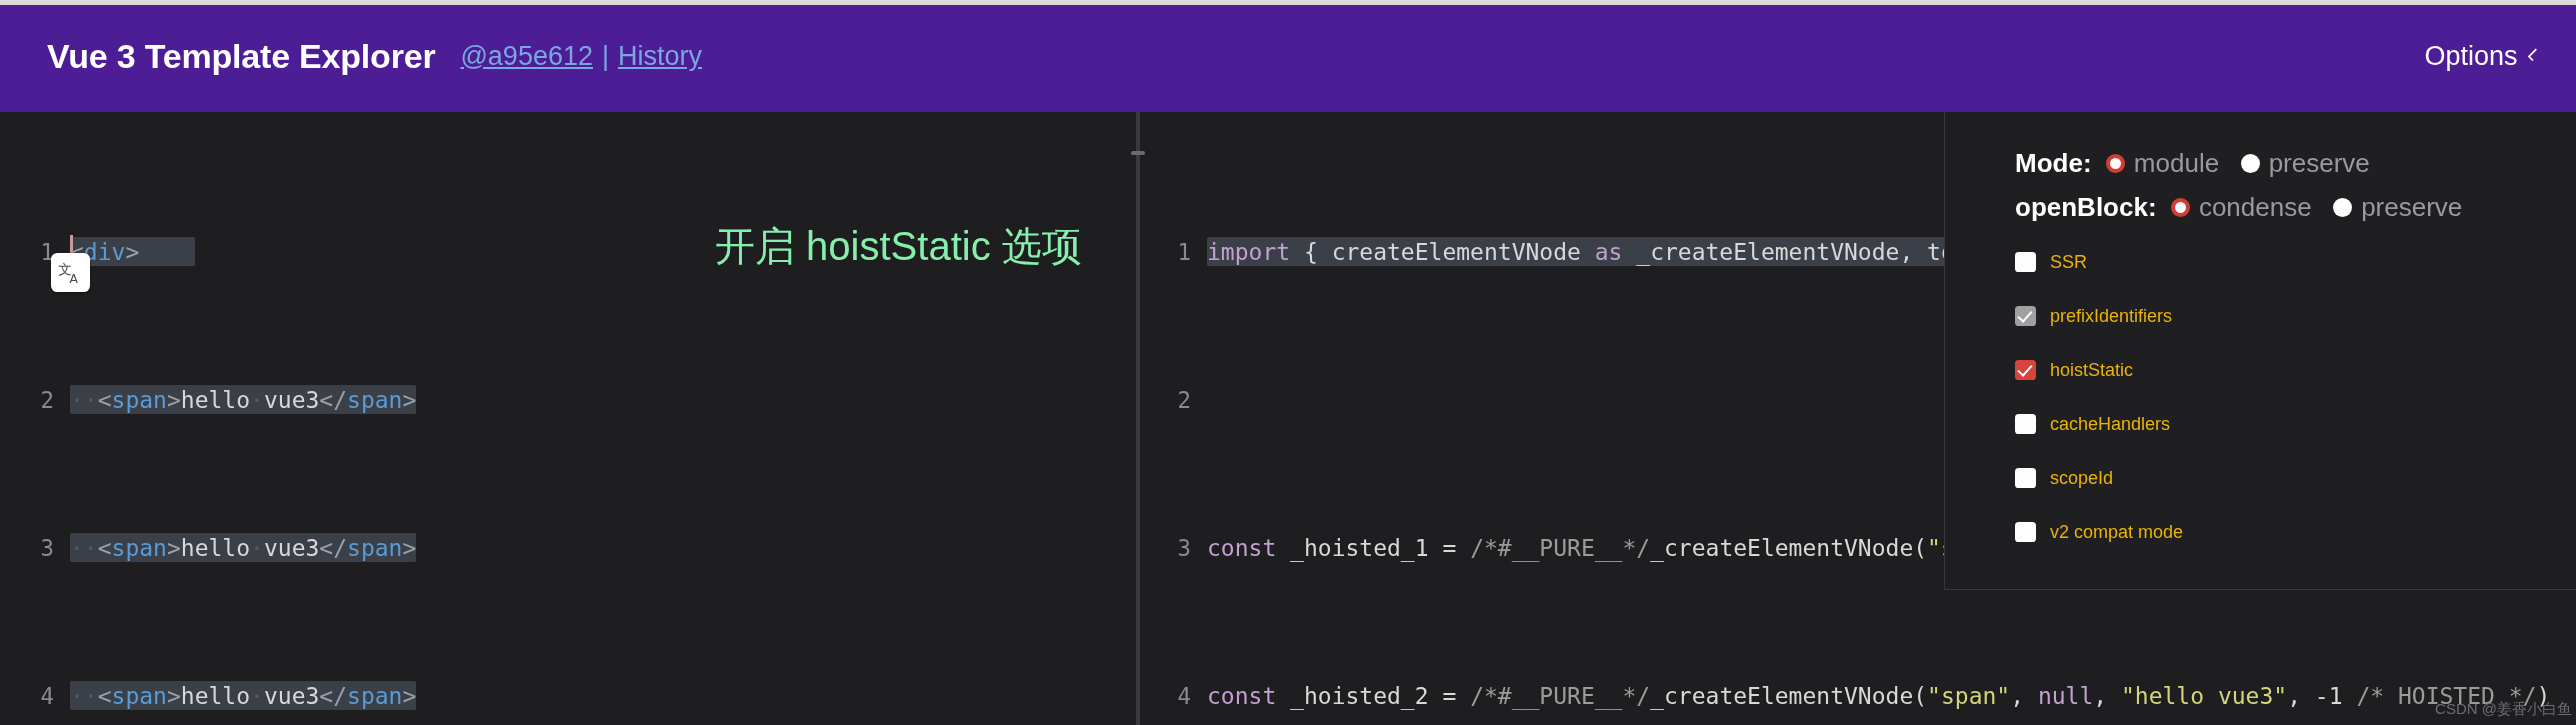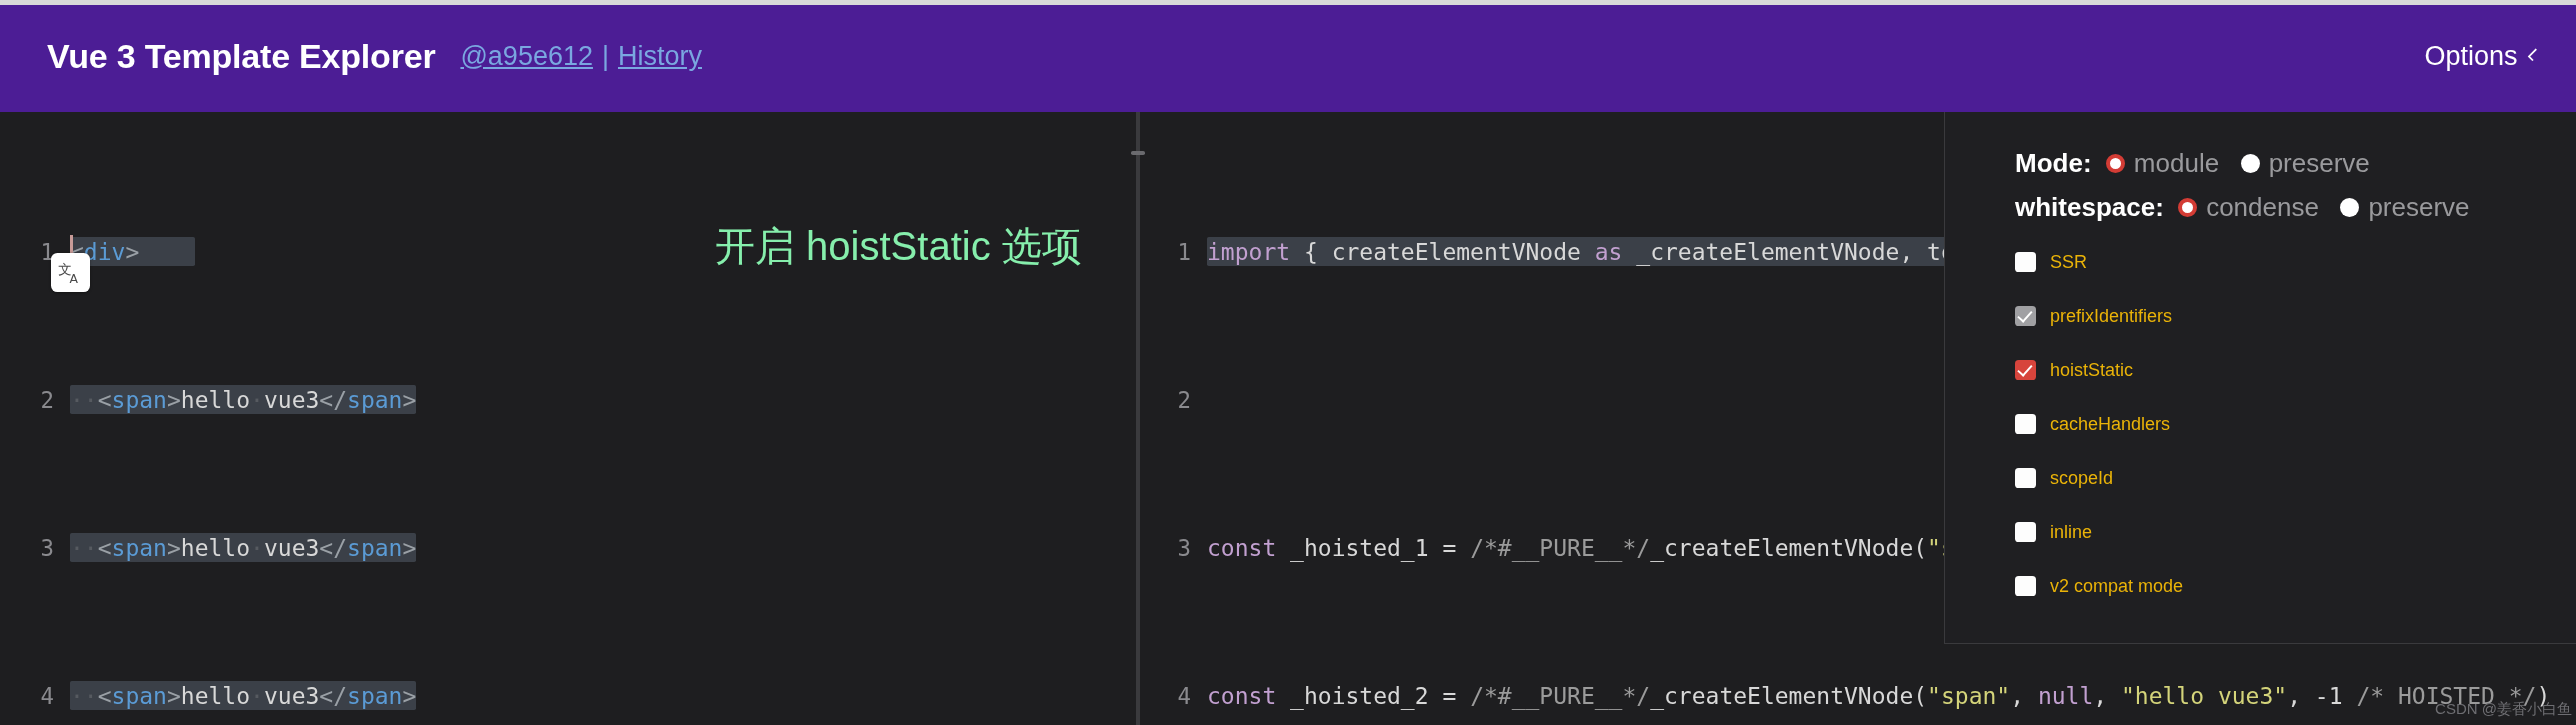--- a/index.html
+++ b/index.html
@@ -385,21 +385,21 @@
           <span class="radio on"></span>
           <span class="radio-label">module</span>
         </label>
         <label class="radio-item">
           <span class="radio off"></span>
           <span class="radio-label">preserve</span>
         </label>
       </div>
 
       <div class="opt-row">
-        <span class="opt-label">whitespace:</span>
+        <span class="opt-label">openBlock:</span>
         <label class="radio-item">
           <span class="radio on"></span>
           <span class="radio-label">condense</span>
         </label>
         <label class="radio-item">
           <span class="radio off"></span>
           <span class="radio-label">preserve</span>
         </label>
       </div>
 
@@ -419,24 +419,20 @@
         <label class="chk-item">
           <span class="chk"></span>
           <span class="chk-label">cacheHandlers</span>
         </label>
         <label class="chk-item">
           <span class="chk"></span>
           <span class="chk-label">scopeId</span>
         </label>
         <label class="chk-item">
           <span class="chk"></span>
-          <span class="chk-label">inline</span>
-        </label>
-        <label class="chk-item">
-          <span class="chk"></span>
           <span class="chk-label">v2 compat mode</span>
         </label>
       </div>
 
     </div>
 
   </div>
 
   <div class="watermark">CSDN @姜香小白鱼</div>
 

